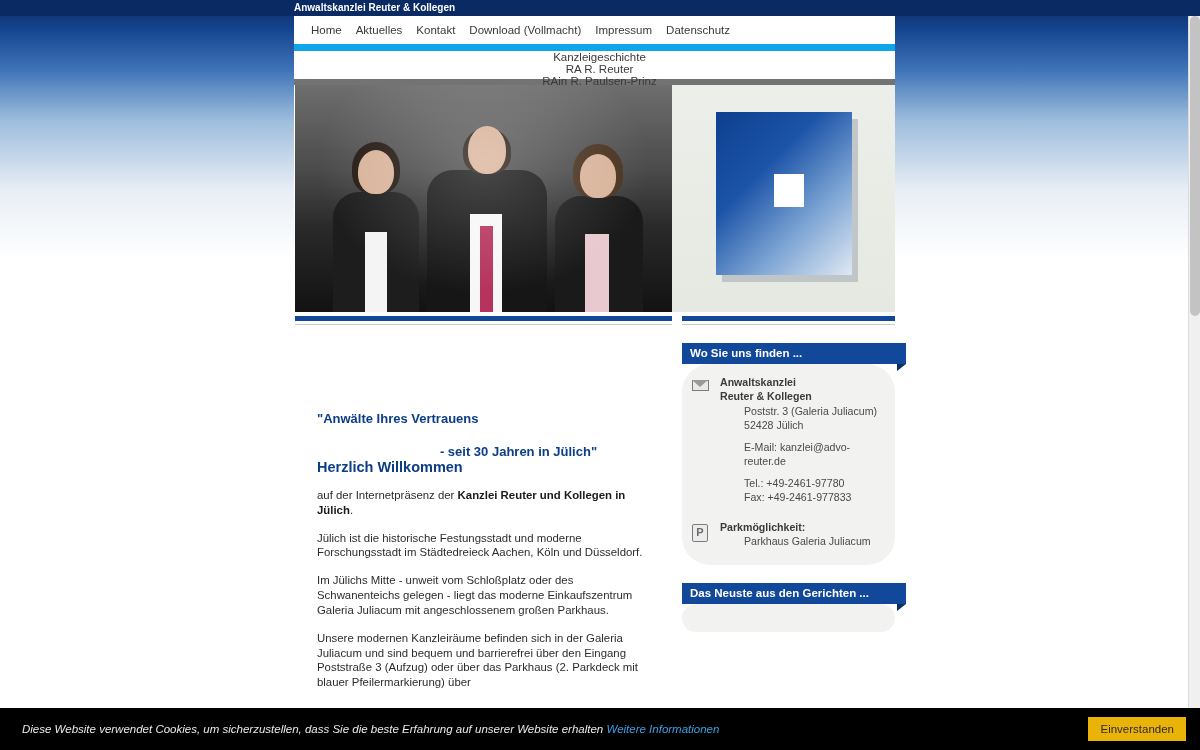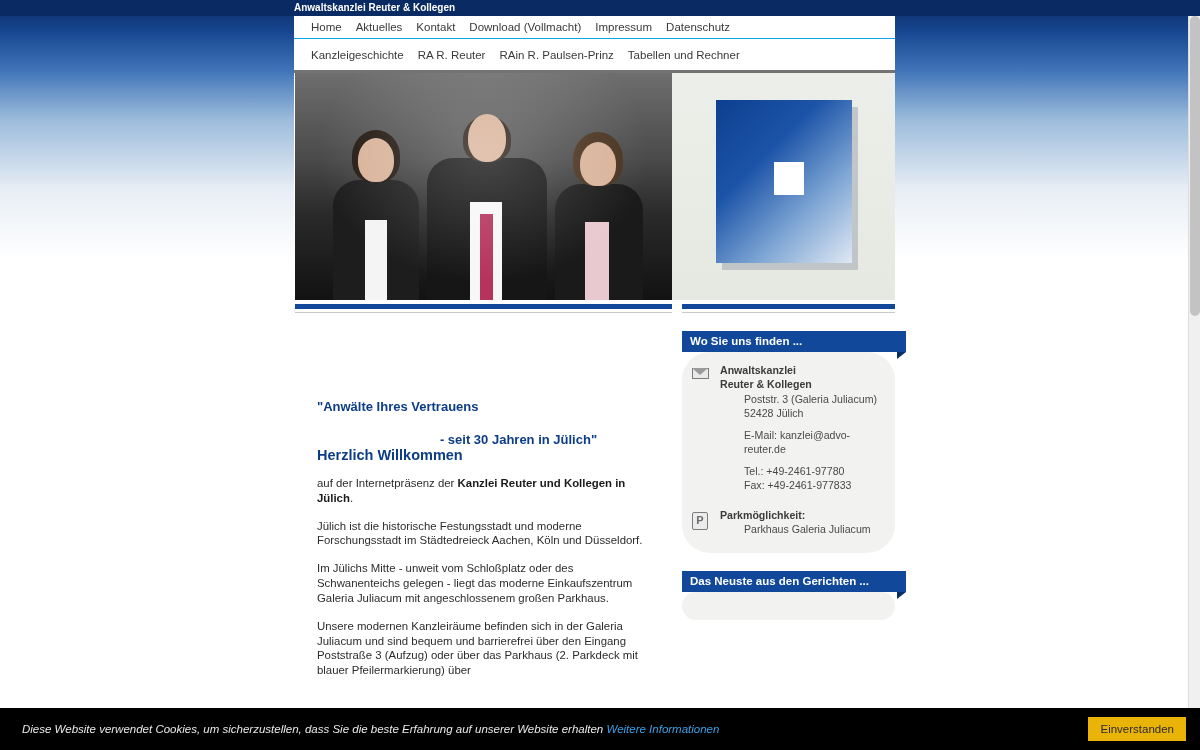--- a/index.html
+++ b/index.html
@@ -43,30 +43,31 @@
     position: absolute;
     top: 16px;
     left: 294px;
     width: 601px;
     height: 734px;
     background: #ffffff;
   }
 
   
   .navbar {
-    height: 23px;
-    border-bottom: 1px solid #0ea5e9;
+    height: 35px;
+    border-bottom: 7px solid #0ea5e9;
     display: flex;
     align-items: center;
     padding-left: 10px;
     background: #ffffff;
   }
   .navbar.second {
     height: 34px;
-    border-bottom: 3px solid #737373;
+    border-bottom: 6px solid #737373;
+    flex-direction: column;
   }
   .nav-item {
     font-size: 11.5px;
     color: #3a3a3a;
     padding: 0 7px;
     white-space: nowrap;
     text-decoration: none;
     cursor: pointer;
   }
 

